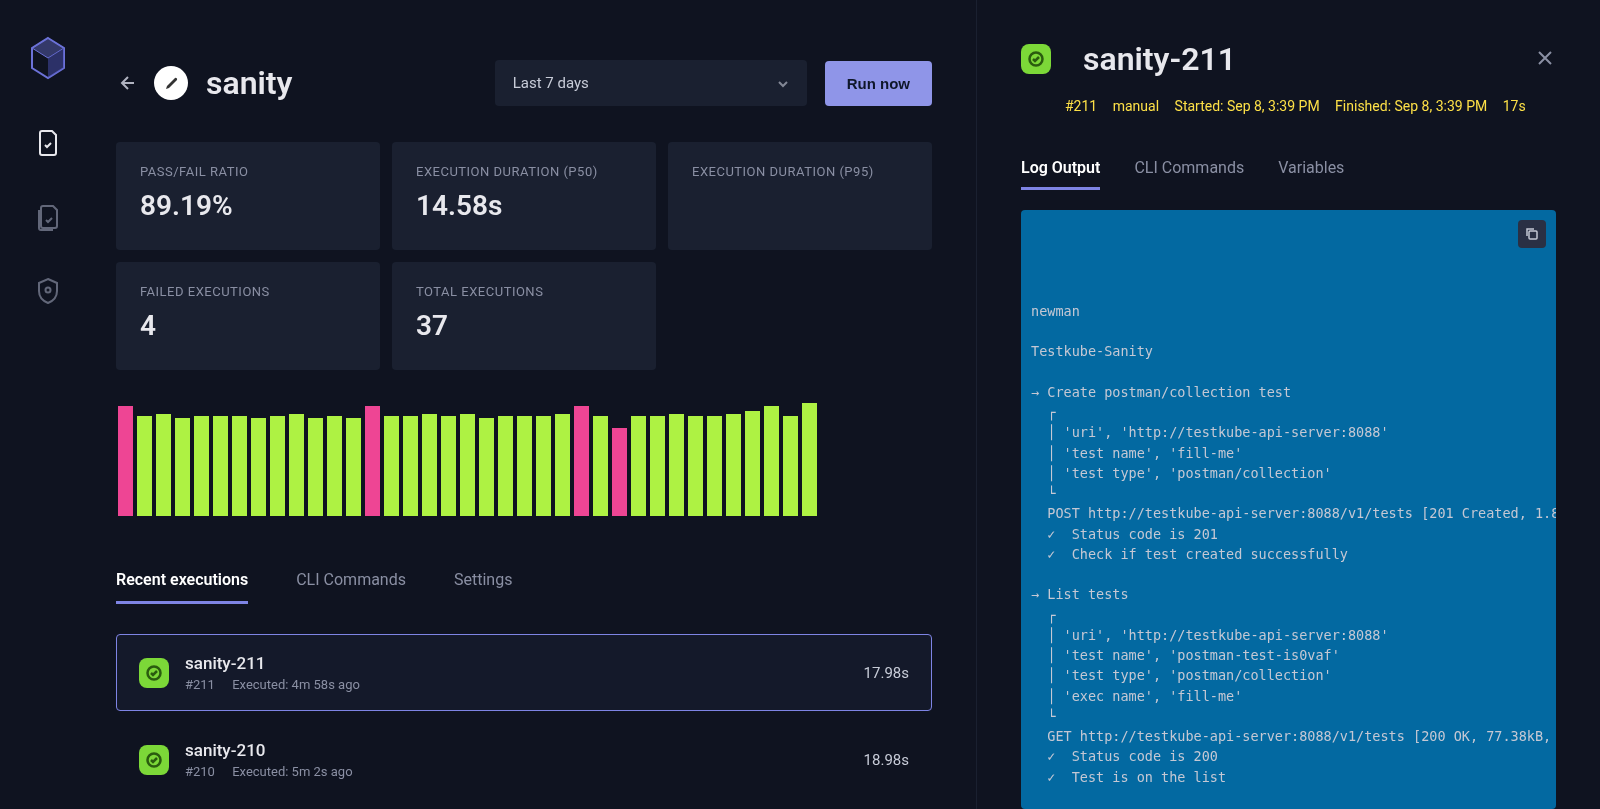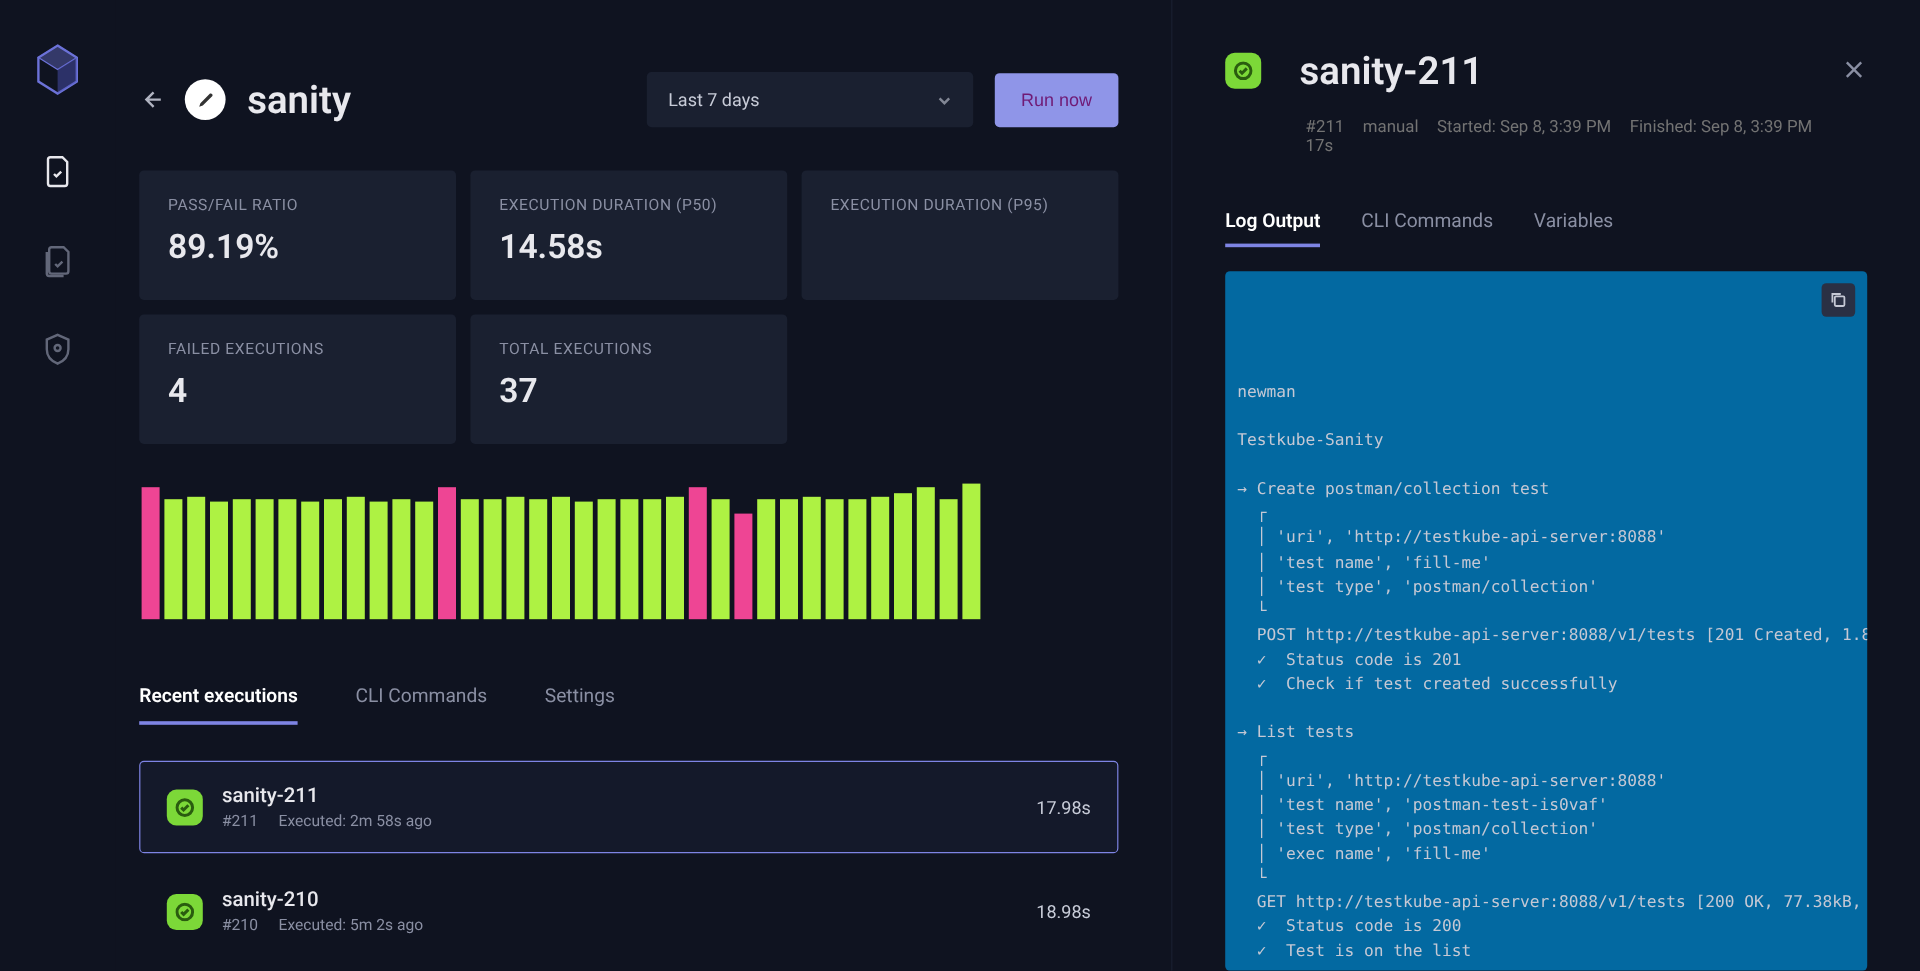--- a/index.html
+++ b/index.html
@@ -58,31 +58,31 @@
       font-weight: 600;
       flex: 1;
     }
     .time-select {
       background: #1a2030;
       border: none;
       color: #c8ccd8;
       font-size: 15px;
       padding: 14px 18px;
       border-radius: 4px;
-      width: 272px;
+      width: 312px;
       display: flex;
       justify-content: space-between;
       align-items: center;
       cursor: pointer;
     }
     .time-select .chev { opacity: 0.6; }
     .run-btn {
       background: #8f95e8;
-      color: #701a75;
-      font-weight: 400;
+      color: #0f172a;
+      font-weight: 700;
       font-size: 15px;
       border: none;
       padding: 14px 22px;
       border-radius: 4px;
       cursor: pointer;
     }
     .stats-grid {
       display: flex;
       flex-wrap: wrap;
       gap: 12px;
@@ -171,22 +171,22 @@
     .panel-header {
       display: flex;
       align-items: center;
       gap: 16px;
       margin-bottom: 20px;
     }
     .panel-title { font-size: 32px; font-weight: 600; flex: 1; }
     .close-icon { width: 20px; height: 20px; cursor: pointer; color: #8a8fa3; }
     .panel-meta {
       font-size: 14px;
-      color: #737373;
-      margin-left: 67px;
+      color: #fde047;
+      margin-left: 44px;
       margin-bottom: 44px;
     }
     .panel-meta span { margin-right: 12px; }
     .panel-tabs { display: flex; gap: 34px; margin-bottom: 20px; }
     .panel-tab { font-size: 16px; color: #8a8fa3; padding-bottom: 10px; cursor: pointer; }
     .panel-tab.active { color: #fff; font-weight: 600; border-bottom: 3px solid #7e84e4; }
     .log-box {
       background: #0369a1;
       border-radius: 4px;
       padding: 30px 10px 20px 10px;
@@ -340,21 +340,21 @@
       <div class="status-badge">
         <svg width="16" height="16" viewBox="0 0 16 16" fill="none" stroke="#2a5c0f" stroke-width="2.5">
             <circle cx="8" cy="8" r="6.5" fill="none"></circle>
             <path d="M5 8 l2 2 l4 -4"></path>
           </svg>
       </div>
       <div class="exec-body">
         <div class="exec-name">sanity-211</div>
         <div class="exec-meta">
           <span>#211</span>
-          <span>Executed: 2m 58s ago</span>
+          <span>Executed: 4m 58s ago</span>
         </div>
       </div>
       <div class="exec-dur">17.98s</div>
     </div>
     <div class="exec-item">
       <div class="status-badge">
         <svg width="16" height="16" viewBox="0 0 16 16" fill="none" stroke="#2a5c0f" stroke-width="2.5">
             <circle cx="8" cy="8" r="6.5" fill="none"></circle>
             <path d="M5 8 l2 2 l4 -4"></path>
           </svg>

